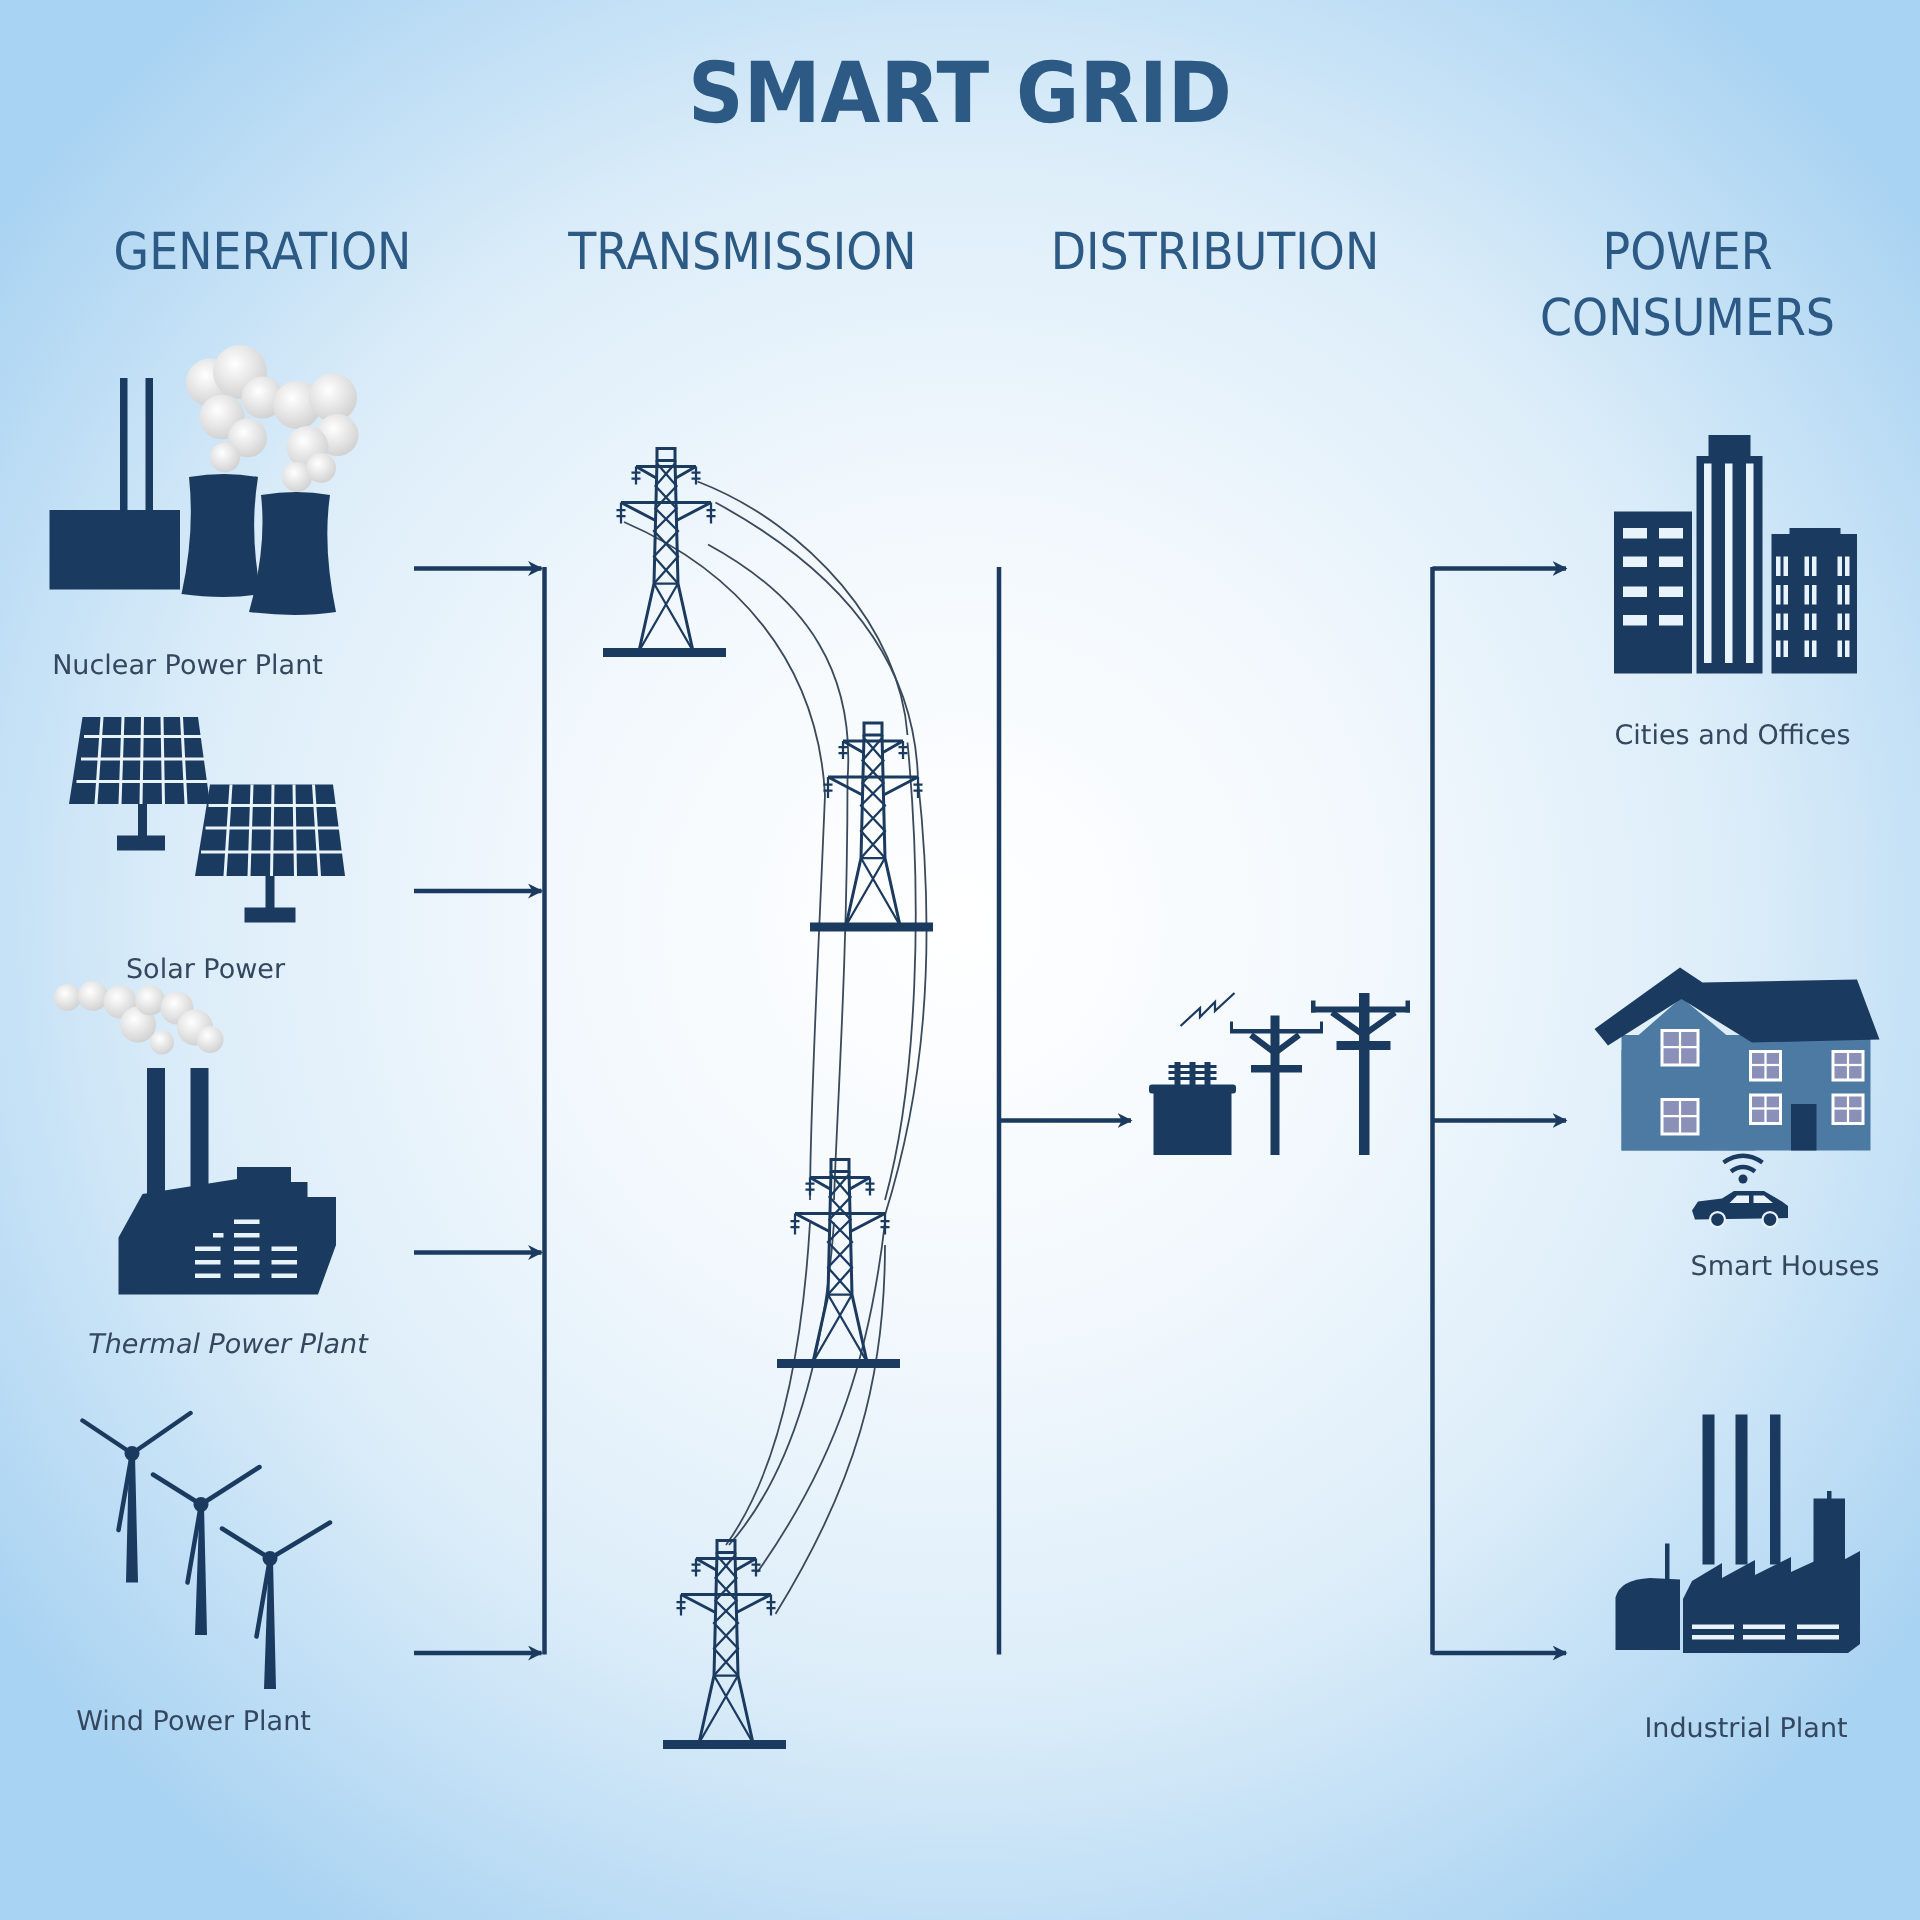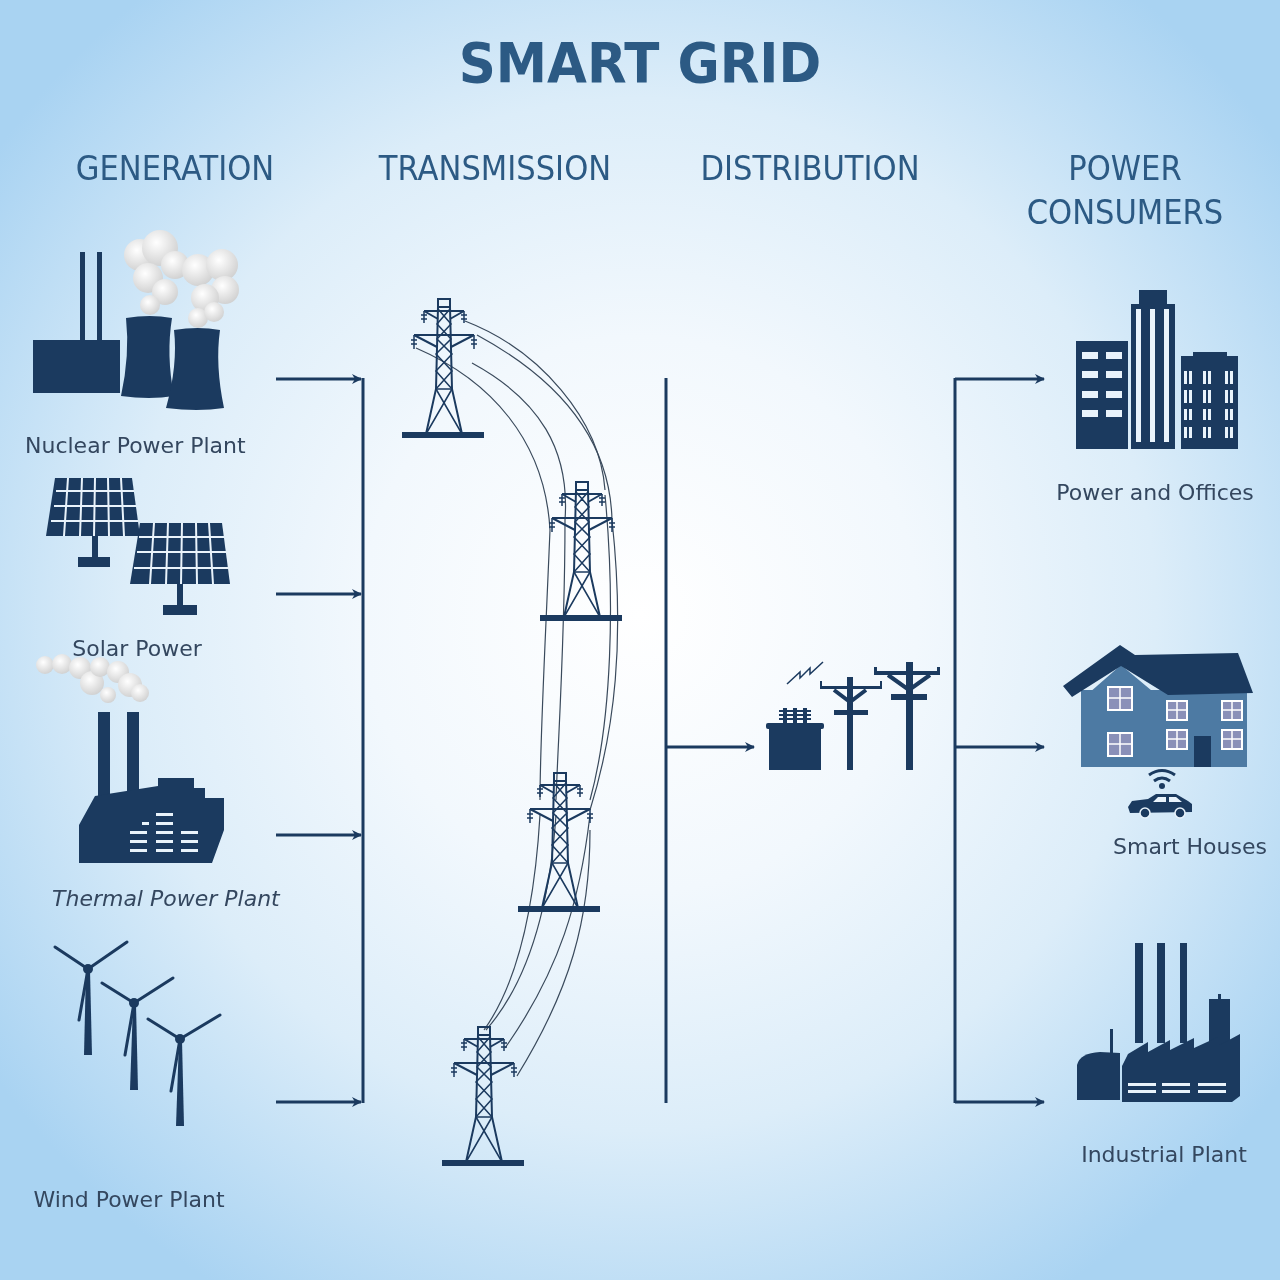--- a/index.html
+++ b/index.html
@@ -1,21 +1,21 @@
 <!DOCTYPE html>
 <html><head>
 <meta charset="utf-8">
 <style>
   html,body{margin:0;padding:0;}
   body{width:1280px;height:1280px;overflow:hidden;position:relative;
     background:radial-gradient(ellipse 62% 62% at 50% 48%, #ffffff 0%, #f2f8fd 35%, #dcedf9 65%, #a9d3f2 100%);
     font-family:"DejaVu Sans","Liberation Sans",sans-serif;color:#1c3a5e;}
   .title{position:absolute;left:0;width:1280px;top:30px;text-align:center;font-size:56px;font-weight:bold;color:#2c5a84;letter-spacing:0px;transform:scaleX(0.92);}
   .col-head{position:absolute;font-size:34px;color:#2c5a84;text-align:center;line-height:44px;transform:scaleX(0.9);}
-  .label{position:absolute;font-size:22px;color:#34475f;text-align:center;white-space:nowrap;}
+  .label{position:absolute;font-size:18px;color:#34475f;text-align:center;white-space:nowrap;}
   svg.layer{position:absolute;left:0;top:0;}
 </style>
 </head>
 <body>
 
 <div class="title">SMART GRID</div>
 
 <div class="col-head" style="left:50px;width:250px;top:146px;">GENERATION</div>
 <div class="col-head" style="left:350px;width:290px;top:146px;">TRANSMISSION</div>
 <div class="col-head" style="left:670px;width:280px;top:146px;">DISTRIBUTION</div>
@@ -309,17 +309,17 @@
       <rect x="1128" y="1090" width="28" height="3"></rect>
         <rect x="1162" y="1090" width="28" height="3"></rect>
         <rect x="1198" y="1090" width="28" height="3"></rect>
     </g>
   </g>
 </svg>
 
 <div class="label" style="left:25px;width:200px;top:433px;">Nuclear Power Plant</div>
 <div class="label" style="left:37px;width:200px;top:636px;">Solar Power</div>
 <div class="label" style="left:52px;width:200px;top:886px;font-style:italic;">Thermal Power Plant</div>
-<div class="label" style="left:29px;width:200px;top:1187px;">Wind Power Plant</div>
-
-<div class="label" style="left:1055px;width:200px;top:480px;">Power and Offices</div>
+<div class="label" style="left:29px;width:200px;top:1137px;">Wind Power Plant</div>
+
+<div class="label" style="left:1055px;width:200px;top:480px;">Cities and Offices</div>
 <div class="label" style="left:1090px;width:200px;top:834px;">Smart Houses</div>
 <div class="label" style="left:1064px;width:200px;top:1142px;">Industrial Plant</div>
 
 </body></html>

